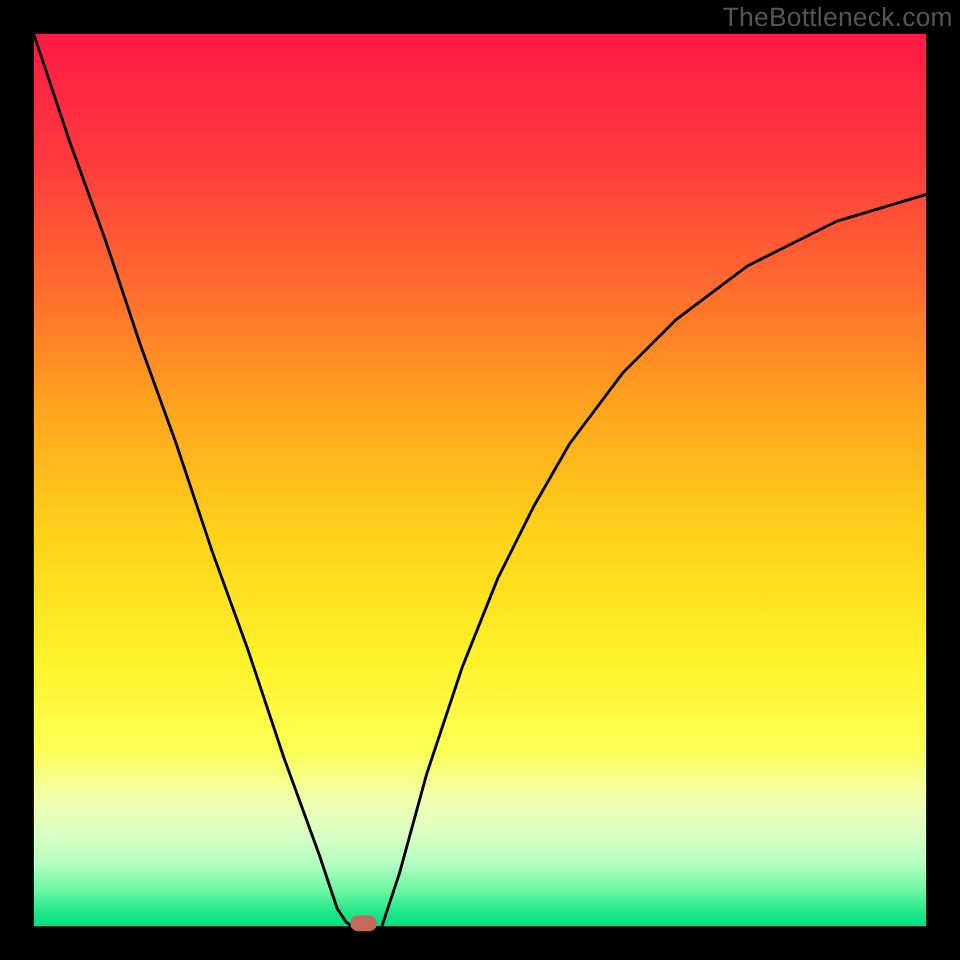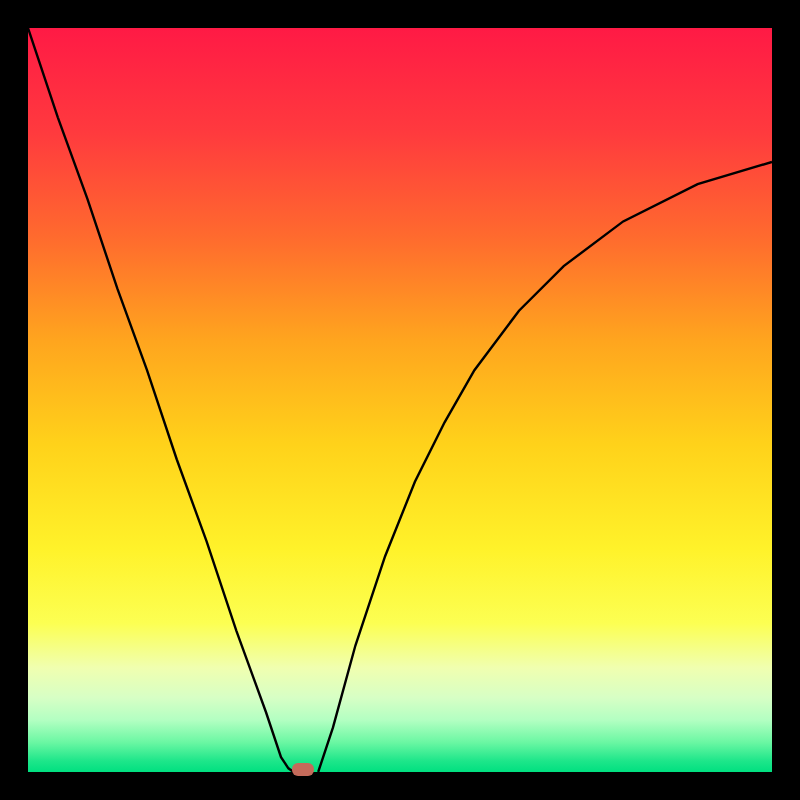--- a/index.html
+++ b/index.html
@@ -44,20 +44,21 @@
     border-radius: 6px;
     background: #c46a5a;
     z-index: 5;
   }
 </style>
 </head>
 <body>
 
 <div class="outer">
 
+  <div class="watermark">TheBottleneck.com</div>
 
   <div class="plot-area">
     <svg id="chart-svg" width="744" height="744" viewBox="0 0 744 744">
       <defs>
         <linearGradient id="bg-grad" x1="0" y1="0" x2="0" y2="1">
             <stop offset="0%" stop-color="#ff1a45"></stop>
             <stop offset="14.000000000000002%" stop-color="#ff3a3e"></stop>
             <stop offset="28.000000000000004%" stop-color="#ff6a2e"></stop>
             <stop offset="42%" stop-color="#ffa51e"></stop>
             <stop offset="56.00000000000001%" stop-color="#ffd21a"></stop>

